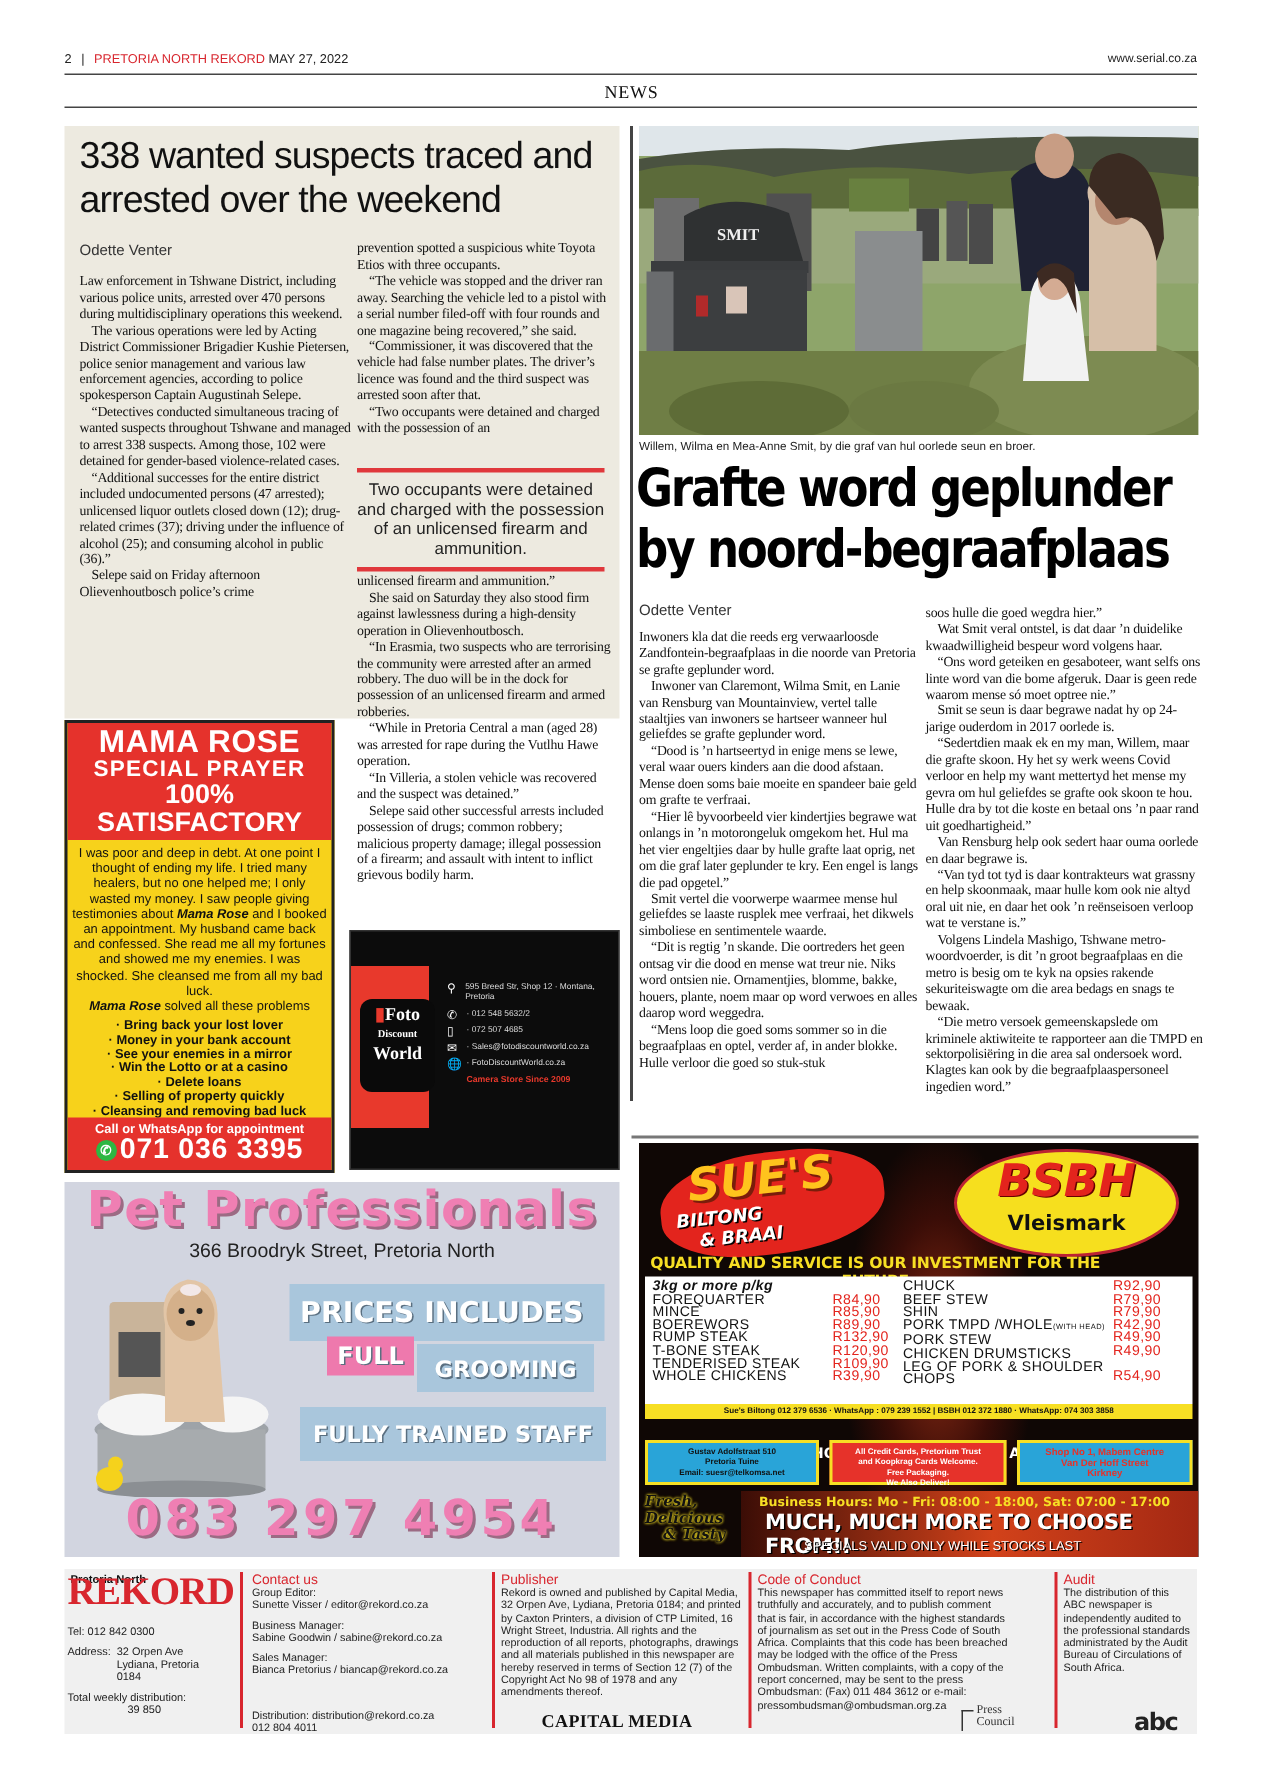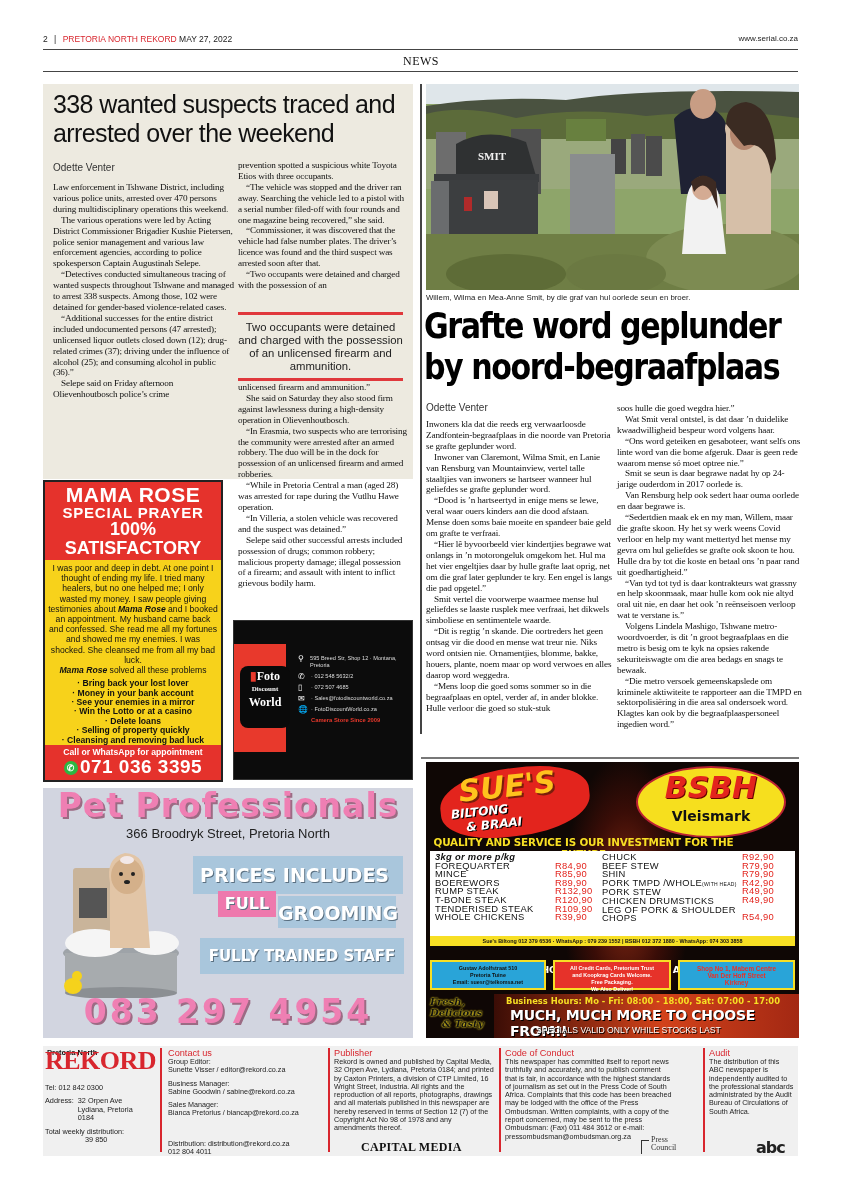--- a/index.html
+++ b/index.html
@@ -50,21 +50,21 @@
   .foto .since { color: #e8392c; font-weight: bold; font-size: 5.8px; margin-left: 13px; }
 
   
   .pet { left: 43px; top: 788px; width: 370px; height: 250px; background: #d2d5e0; overflow: hidden; }
   .pet .title { position: absolute; left: 0; width: 370px; top: 0; text-align: center; font-family: "DejaVu Sans", sans-serif; font-weight: bold; font-size: 33px; line-height: 36px; color: #ef7fb3; letter-spacing: 1px; text-shadow: 2px 2px 0 #9c6b84; }
   .pet .addr { position: absolute; left: 0; width: 370px; top: 38px; text-align: center; font-size: 13px; color: #222; }
   .pet .dog { position: absolute; left: 12px; top: 60px; width: 130px; height: 150px; }
   .pet .band { position: absolute; background: #a9c6dc; color: #fff; font-weight: bold; text-shadow: 1px 1px 0 #5a6f80; font-family: "DejaVu Sans", sans-serif; }
   .pet .b1 { left: 150px; top: 68px; width: 210px; height: 38px; font-size: 19px; line-height: 38px; padding-left: 7px; }
   .pet .b2 { left: 175px; top: 103px; width: 58px; height: 26px; background: #ee79ad; font-size: 16px; line-height: 26px; text-align: center; }
-  .pet .b3 { left: 235px; top: 108px; width: 118px; height: 32px; font-size: 19px; line-height: 34px; text-align: center; }
+  .pet .b3 { left: 235px; top: 108px; width: 118px; height: 32px; font-size: 15px; line-height: 34px; text-align: center; }
   .pet .b4 { left: 157px; top: 150px; width: 204px; height: 36px; font-size: 15px; line-height: 36px; text-align: center; }
   .pet .phone { position: absolute; left: 0; width: 370px; top: 205px; text-align: center; font-family: "DejaVu Sans", sans-serif; font-weight: bold; font-size: 33px; line-height: 38px; color: #ef7fb3; letter-spacing: 3px; text-shadow: 2px 2px 0 #9c6b84; }
 
   
   .photo { left: 426px; top: 84px; width: 373px; height: 206px; overflow: hidden; }
   .caption { left: 426px; top: 293px; font-size: 7.8px; color: #222; }
   .headline2 { left: 424px; top: 306px; font-family: "DejaVu Sans", sans-serif; font-weight: bold; font-size: 35px; line-height: 41px; letter-spacing: -1.7px; transform: scaleX(0.86); transform-origin: left top; width: 440px; color: #000; }
   .vbar { left: 420px; top: 84px; width: 2px; height: 650px; background: #444; }
 
   
@@ -279,22 +279,22 @@
   <p>“Hier lê byvoorbeeld vier kindertjies begrawe wat onlangs in ’n motorongeluk omgekom het. Hul ma het vier engeltjies daar by hulle grafte laat oprig, net om die graf later geplunder te kry. Een engel is langs die pad opgetel.”</p>
   <p>Smit vertel die voorwerpe waarmee mense hul geliefdes se laaste rusplek mee verfraai, het dikwels simboliese en sentimentele waarde.</p>
   <p>“Dit is regtig ’n skande. Die oortreders het geen ontsag vir die dood en mense wat treur nie. Niks word ontsien nie. Ornamentjies, blomme, bakke, houers, plante, noem maar op word verwoes en alles daarop word weggedra.</p>
   <p>“Mens loop die goed soms sommer so in die begraafplaas en optel, verder af, in ander blokke. Hulle verloor die goed so stuk-stuk</p>
 </div>
 <div class="abs body-text" style="left:617px;top:403px;width:186px;">
   <p class="first">soos hulle die goed wegdra hier.”</p>
   <p>Wat Smit veral ontstel, is dat daar ’n duidelike kwaadwilligheid bespeur word volgens haar.</p>
   <p>“Ons word geteiken en gesaboteer, want selfs ons linte word van die bome afgeruk. Daar is geen rede waarom mense só moet optree nie.”</p>
   <p>Smit se seun is daar begrawe nadat hy op 24-jarige ouderdom in 2017 oorlede is.</p>
+  <p>“Sedertdien maak ek en my man, Willem, maar die grafte skoon. Hy het sy werk weens Covid verloor en help my want mettertyd het mense my gevra om hul geliefdes se grafte ook skoon te hou. Hulle dra by tot die koste en betaal ons ’n paar rand uit goedhartigheid.”</p>
   <p>Van Rensburg help ook sedert haar ouma oorlede en daar begrawe is.</p>
-  <p>“Sedertdien maak ek en my man, Willem, maar die grafte skoon. Hy het sy werk weens Covid verloor en help my want mettertyd het mense my gevra om hul geliefdes se grafte ook skoon te hou. Hulle dra by tot die koste en betaal ons ’n paar rand uit goedhartigheid.”</p>
   <p>“Van tyd tot tyd is daar kontrakteurs wat grassny en help skoonmaak, maar hulle kom ook nie altyd oral uit nie, en daar het ook ’n reënseisoen verloop wat te verstane is.”</p>
   <p>Volgens Lindela Mashigo, Tshwane metro-woordvoerder, is dit ’n groot begraafplaas en die metro is besig om te kyk na opsies rakende sekuriteiswagte om die area bedags en snags te bewaak.</p>
   <p>“Die metro versoek gemeenskapslede om kriminele aktiwiteite te rapporteer aan die TMPD en sektorpolisiëring in die area sal ondersoek word. Klagtes kan ook by die begraafplaaspersoneel ingedien word.”</p>
 </div>
 <div class="abs rule" style="top:757px;left:421px;width:378px;height:2px;background:#777;"></div>
 
 <div class="abs sues">
   <div class="glow"></div>
   <div class="logo1">
     <div class="s1">SUE'S</div>

